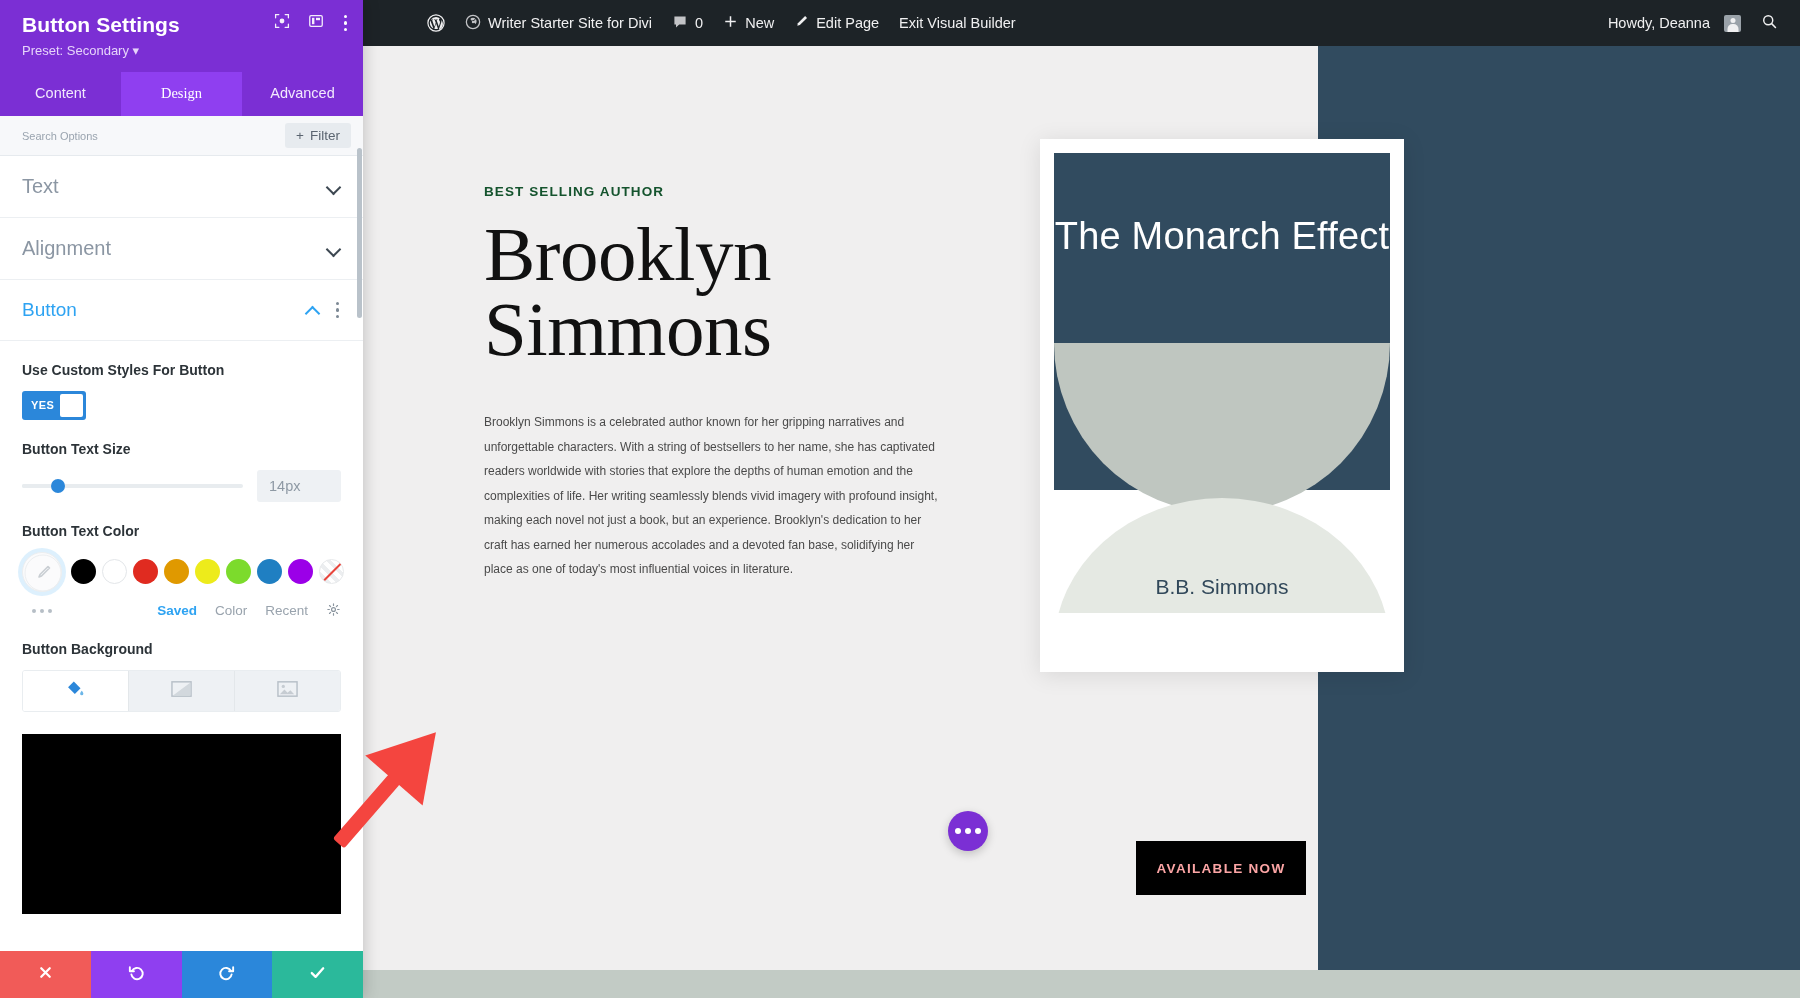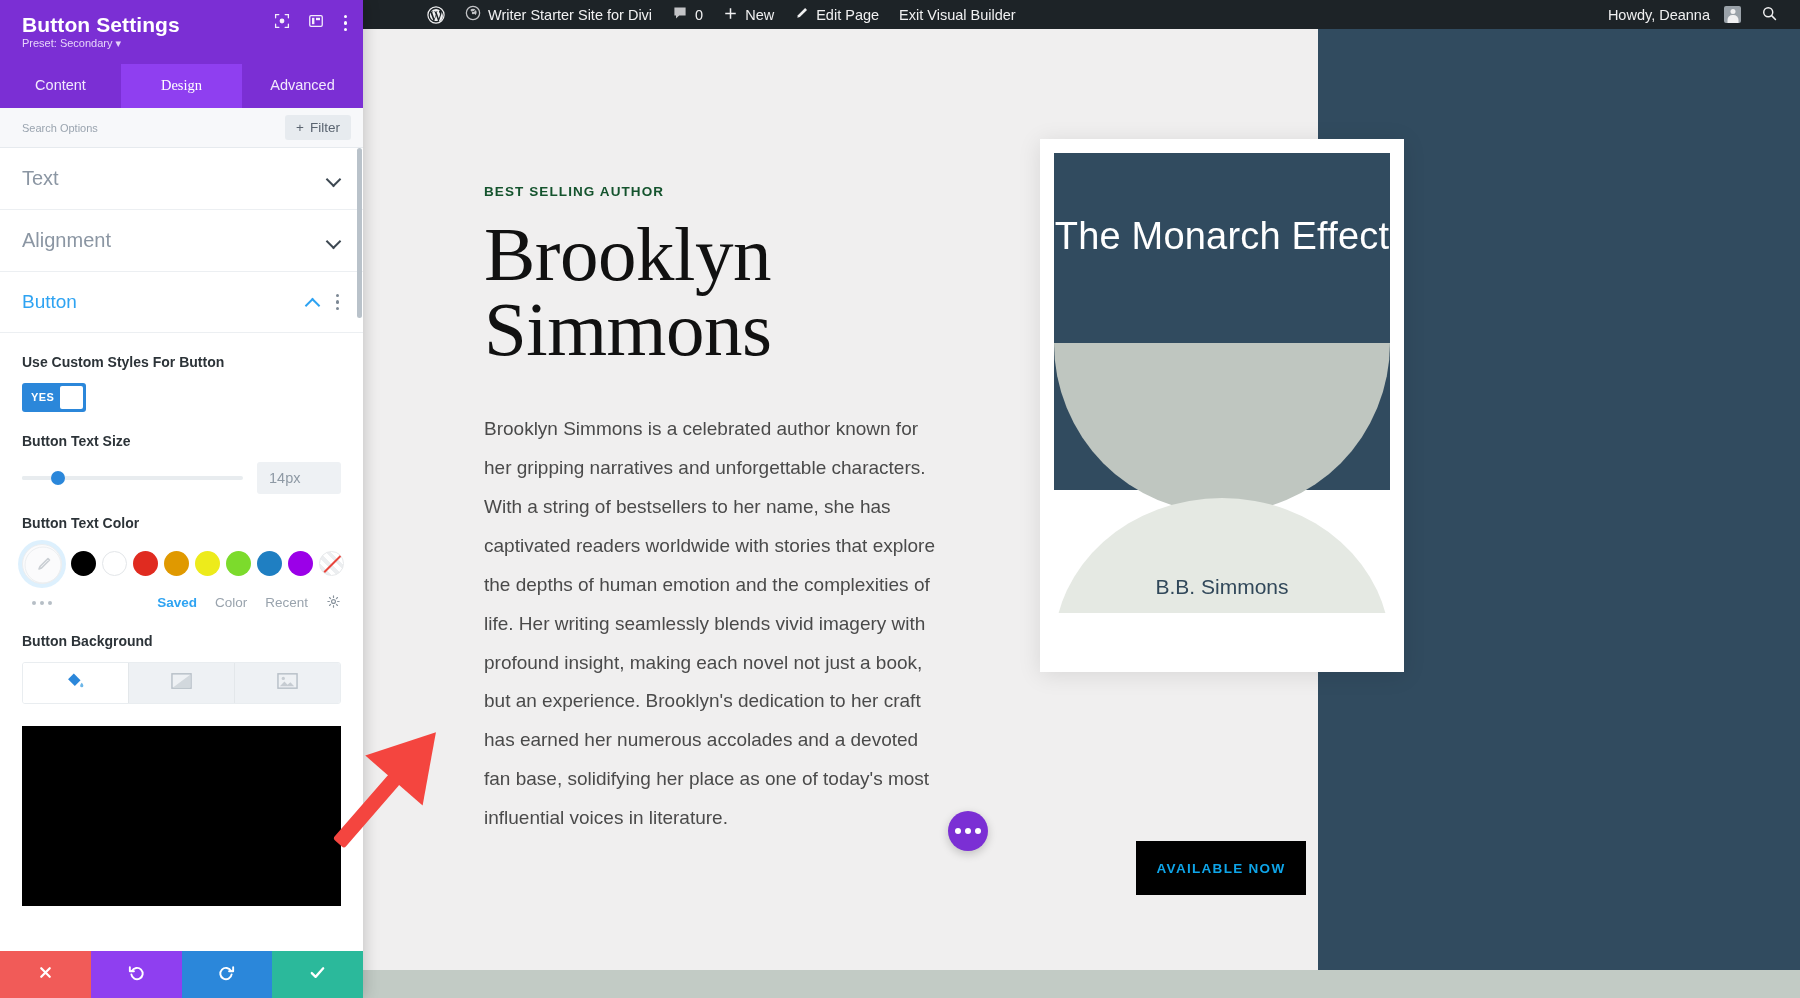--- a/index.html
+++ b/index.html
@@ -7,21 +7,21 @@
   html, body {
     width: 1800px; height: 998px;
     overflow: hidden;
     font-family: "Liberation Sans", sans-serif;
     background: #f0f0f0;
   }
   #root { position: relative; width: 1800px; height: 998px; overflow: hidden; }
 
   
   .wp-adminbar {
-    position: absolute; left: 0; top: 0; width: 1800px; height: 29px;
+    position: absolute; left: 0; top: 0; width: 1800px; height: 46px;
     background: #1d2327; color: #f0f0f1;
     display: flex; align-items: center;
     font-size: 14.5px; z-index: 40;
   }
   .wp-adminbar .ab-left { display: flex; align-items: center; padding-left: 417px; gap: 0px; }
   .ab-item {
     display: flex; align-items: center; gap: 7px;
     padding: 0 10px; height: 29px; color: #f0f0f1; cursor: pointer;
     white-space: nowrap;
   }
@@ -60,21 +60,21 @@
   .eyebrow {
     font-size: 13.5px; font-weight: bold; letter-spacing: 1.1px;
     color: #14532d; text-transform: uppercase; margin-bottom: 18px;
   }
   .hero-title {
     font-family: "Liberation Serif", serif;
     font-size: 77px; line-height: 0.98; color: #111; font-weight: normal;
     letter-spacing: -0.5px;
   }
   .hero-body {
-    margin-top: 42px; font-size: 19px; line-height: 2.05; color: #4a4a4a;
+    margin-top: 42px; font-size: 12px; line-height: 2.05; color: #4a4a4a;
     width: 462px;
   }
 
   
   .book-card {
     position: absolute; left: 677px; top: 110px;
     width: 364px; height: 533px;
     background: #ffffff;
     box-shadow: 0 3px 22px rgba(0,0,0,0.10);
     padding: 14px 14px 0 14px;
@@ -95,42 +95,42 @@
   .petal.bl { left: 0;   top: 345px; width: 168px; height: 150px; background: #e5e9e3; border-radius: 100% 0 0 0; }
   .petal.br { left: 168px; top: 345px; width: 168px; height: 150px; background: #e5e9e3; border-radius: 0 100% 0 0; }
   .book-author {
     position: absolute; left: 0; bottom: 14px; width: 336px;
     text-align: center; font-size: 21px; color: #31485a;
   }
 
   .avail-btn {
     position: absolute; left: 773px; top: 812px;
     width: 170px; height: 54px; background: #000;
-    color: #0ea5e9; font-size: 13.5px; font-weight: bold; letter-spacing: 1.3px;
+    color: #fca5a5; font-size: 13.5px; font-weight: bold; letter-spacing: 1.3px;
     display: flex; align-items: center; justify-content: center; cursor: pointer;
   }
 
   .fab {
     position: absolute; left: 585px; top: 782px;
     width: 40px; height: 40px; border-radius: 50%;
     background: #7b2fd4;
     display: flex; align-items: center; justify-content: center; gap: 4px;
     box-shadow: 0 3px 10px rgba(0,0,0,.2); cursor: pointer;
   }
   .fab span { width: 6px; height: 6px; border-radius: 50%; background: #fff; display:block; }
 
   
   .panel {
     position: absolute; left: 0; top: 0; width: 363px; height: 998px;
     background: #fff; z-index: 50; overflow: hidden;
     box-shadow: 2px 0 14px rgba(0,0,0,.18);
   }
   .panel-head { background: #7b2fd4; padding: 13px 16px 14px 22px; position: relative; }
   .panel-head h1 { font-size: 21px; font-weight: bold; color: #fff; letter-spacing: .1px; }
-  .panel-preset { font-size: 11px; color: #e6d4fa; cursor: pointer; }
+  .panel-preset { font-size: 13px; color: #e6d4fa; margin-top: 6px; cursor: pointer; }
   .panel-head-icons { position: absolute; right: 14px; top: 13px; display: flex; gap: 18px; align-items: center; }
   .hicon { cursor: pointer; opacity: .92; }
   .dots-v { display: flex; flex-direction: column; gap: 3px; align-items: center; cursor: pointer; padding: 2px; }
   .dots-v i { width: 3.2px; height: 3.2px; background: #fff; border-radius: 50%; display:block; }
 
   .tabs { display: flex; background: #7b2fd4; }
   .tab {
     flex: 1; text-align: center; padding: 13px 0 14px;
     color: #f2e9fd; font-size: 14.5px; cursor: pointer;
   }

